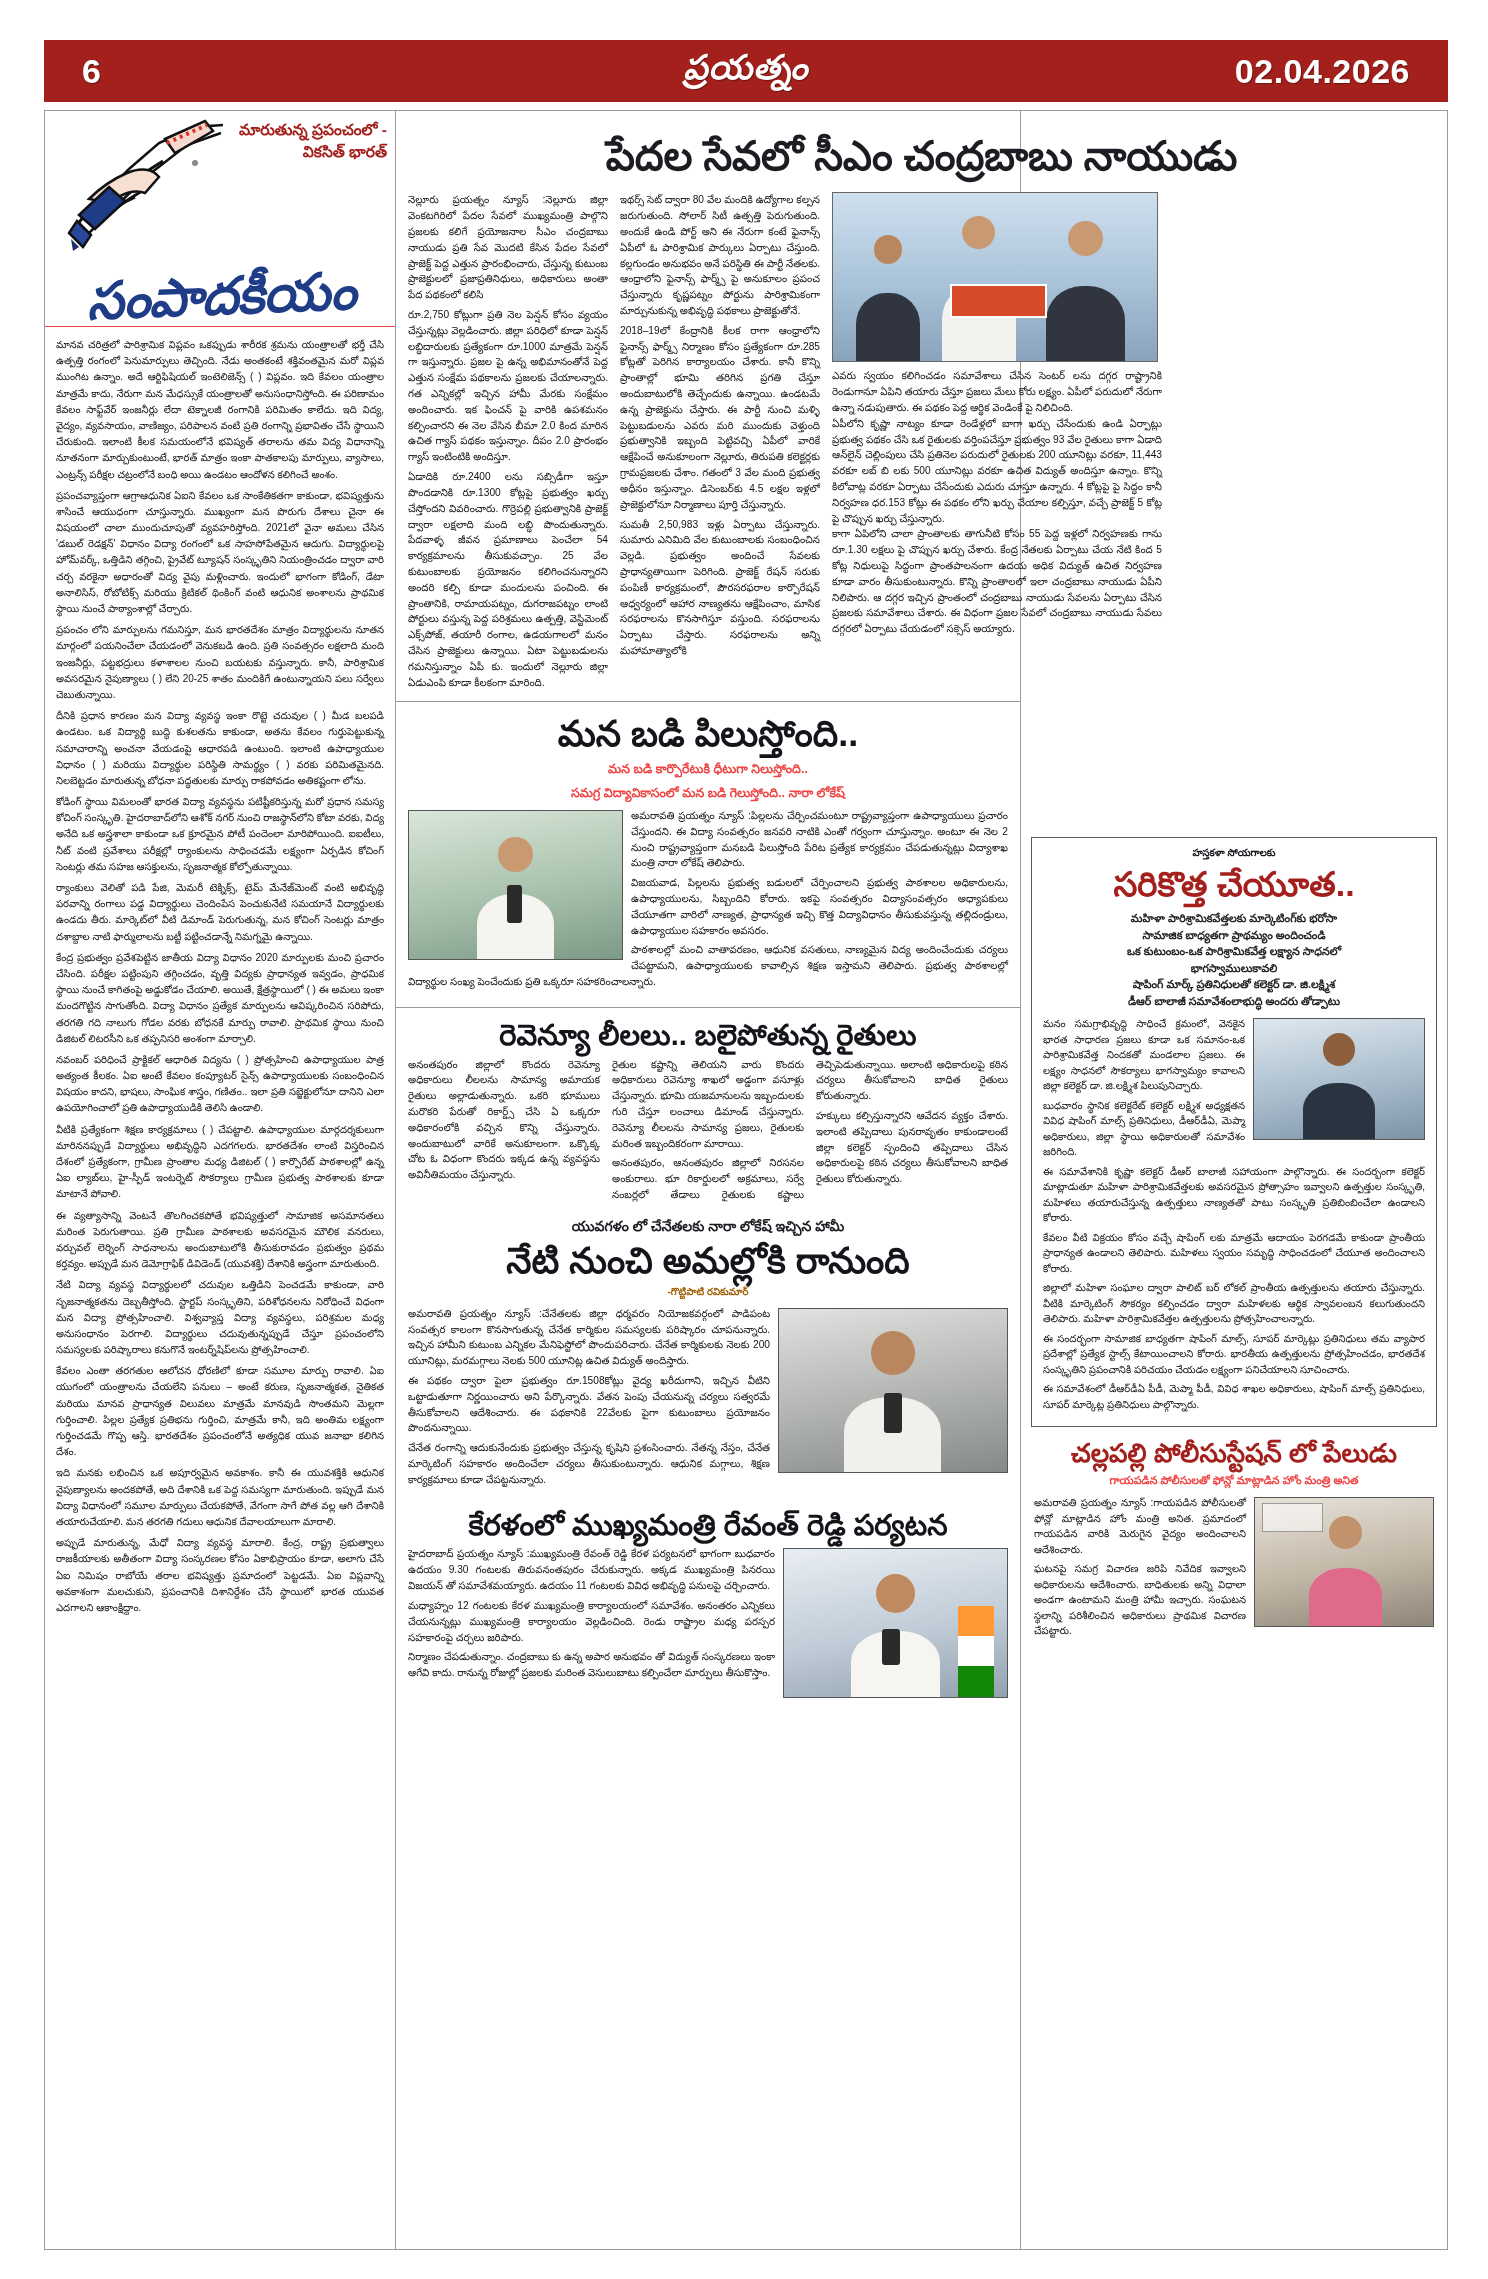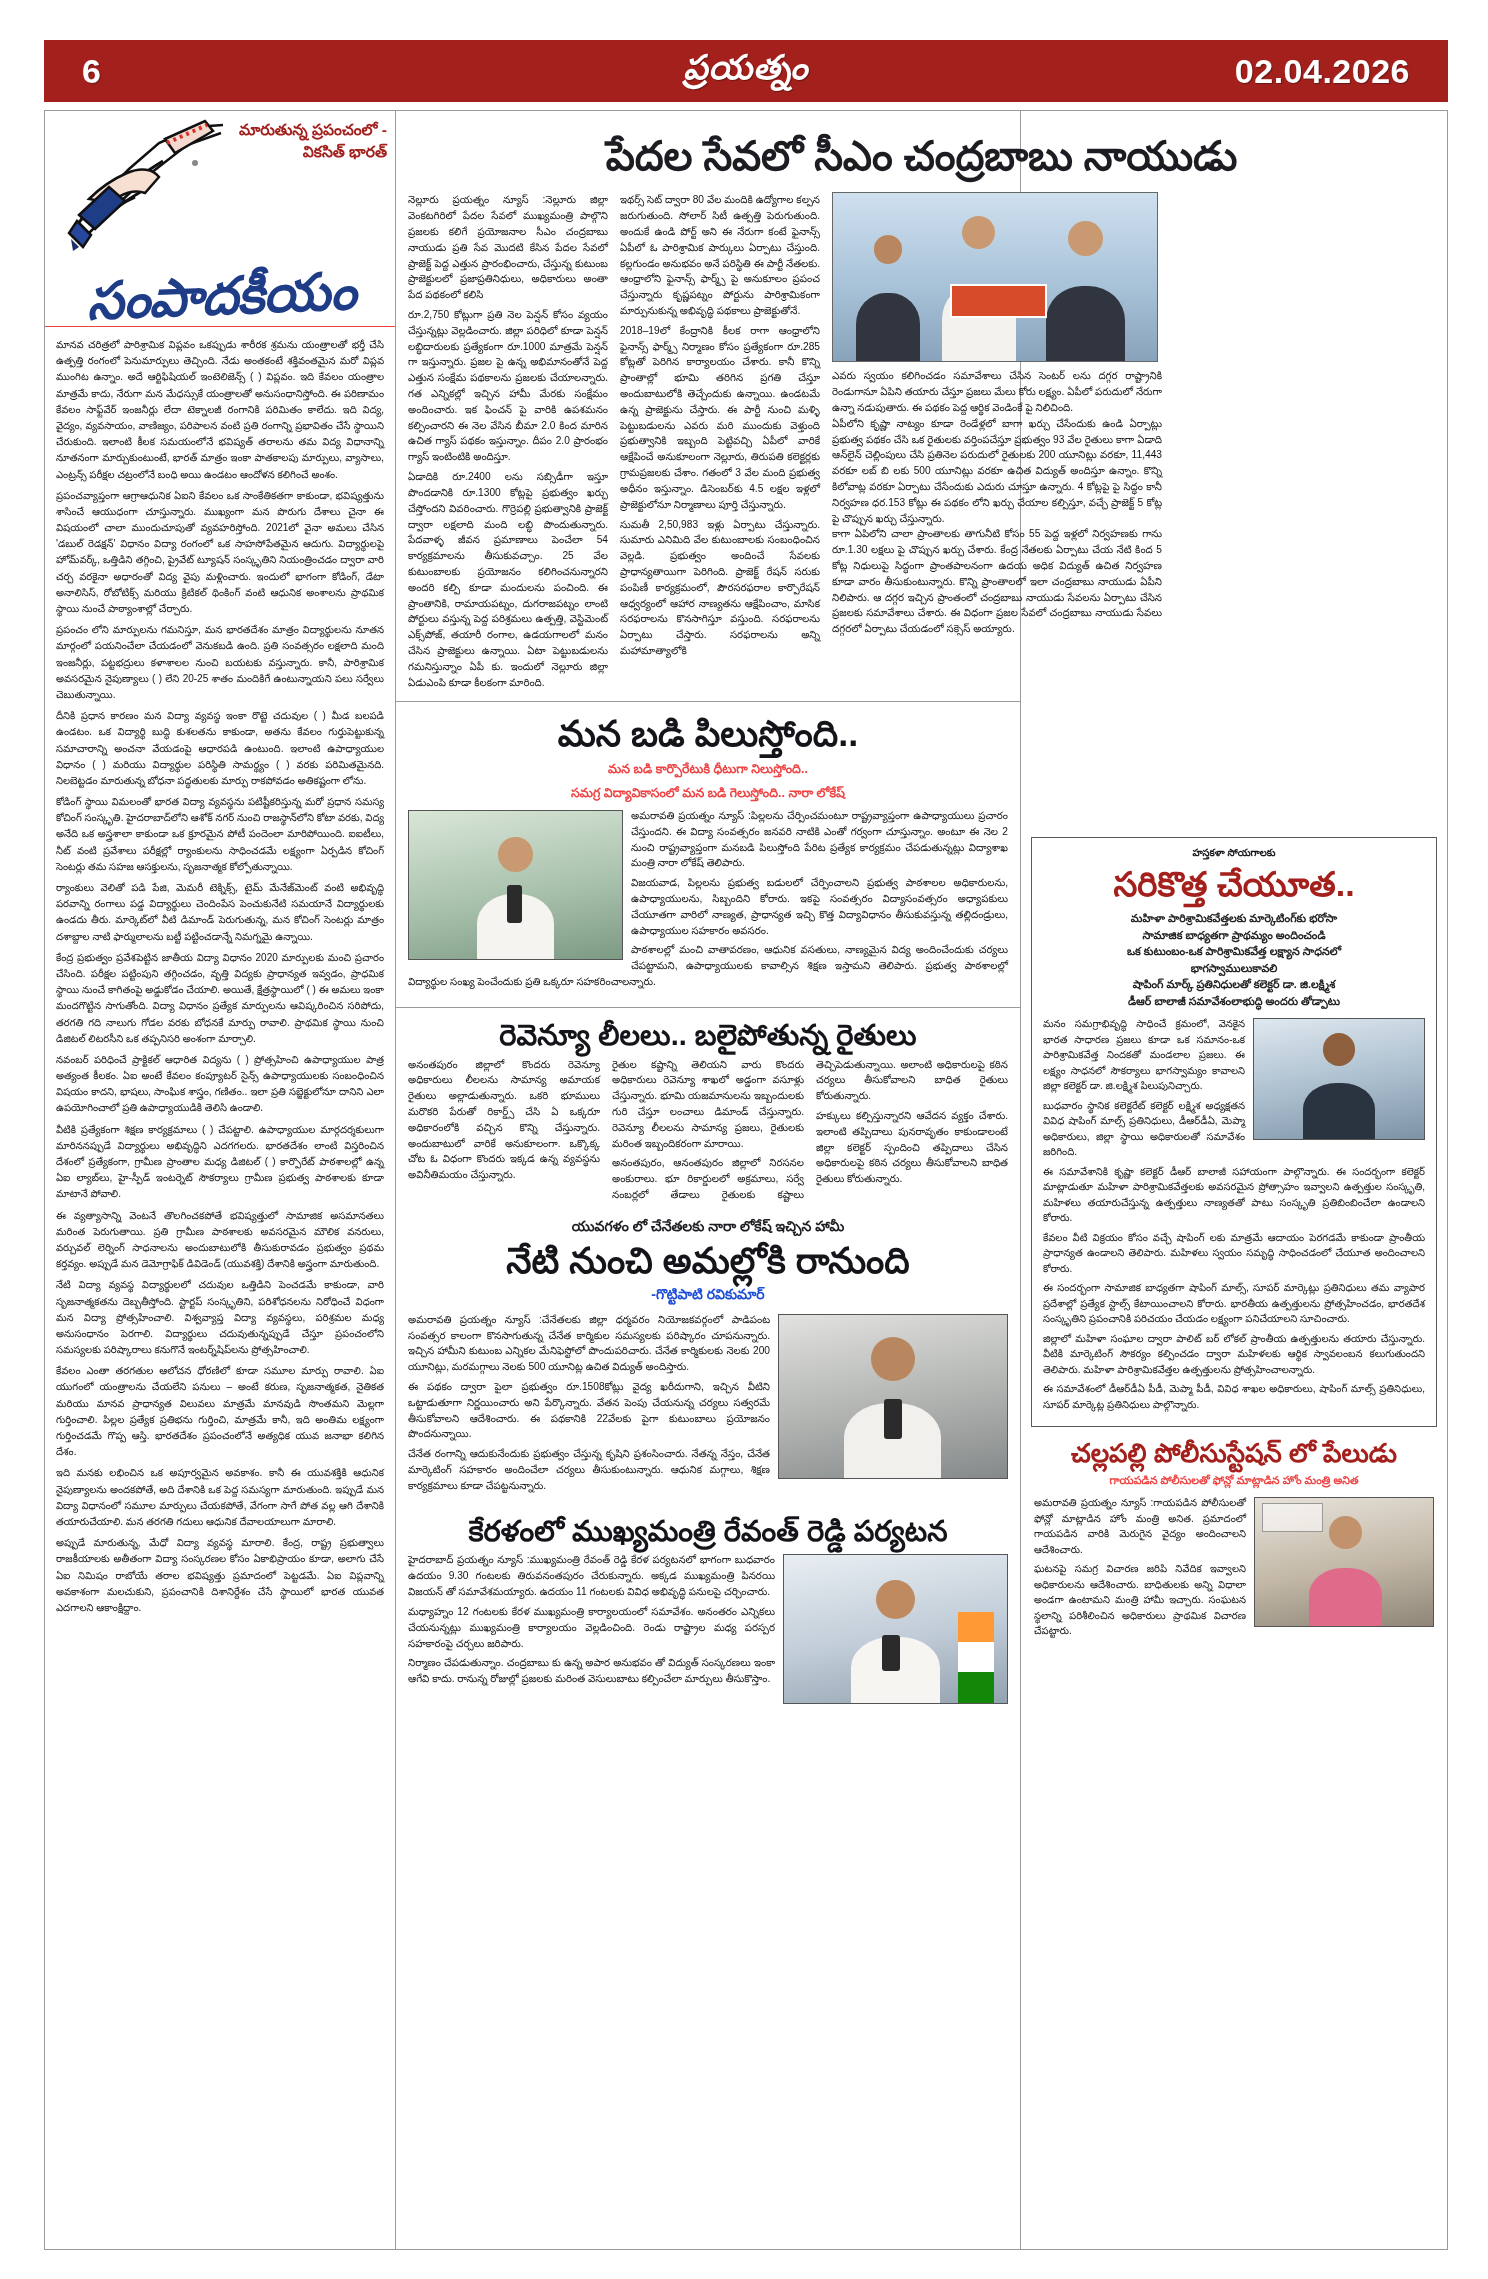--- a/index.html
+++ b/index.html
@@ -198,23 +198,23 @@
   .story-sub {
     text-align: center;
     font-size: 12.5px;
     font-weight: bold;
     color: #ef4444;
     line-height: 1.45;
     margin-bottom: 6px;
   }
   .story-byline {
     text-align: center;
-    font-size: 14px;
-    font-weight: bold;
-    color: #1d4ed8;
+    font-size: 10px;
+    font-weight: bold;
+    color: #a16207;
     margin: 2px 0 6px 0;
   }
   .story-body {
     font-size: 10.2px;
     line-height: 1.55;
     text-align: justify;
     color: #111;
     column-gap: 12px;
   }
   .story-body p { margin-bottom: 4px; }
@@ -448,22 +448,22 @@
             <div style="position:absolute;inset:0;background:linear-gradient(170deg,#dfe8ef,#a9bdcd 55%,#7d93a5)"></div>
             <div style="position:absolute;left:22%;bottom:0;width:56%;height:90%;">
               <div class="sub-head" style="top:2%;background:#8d5f3d"></div>
               <div class="sub-torso" style="background:#2a3340"></div>
             </div>
           </div>
           <p>మనం సమగ్రాభివృద్ధి సాధించే క్రమంలో, వెనకైన భారత సాధారణ ప్రజలు కూడా ఒక సమానం-ఒక పారిశ్రామికవేత్త నిందకతో మండలాల ప్రజలు. ఈ లక్ష్యం సాధనలో సౌకర్యాలు భాగస్వామ్యం కావాలని జిల్లా కలెక్టర్ డా. జి.లక్ష్మిశ పిలుపునిచ్చారు.</p>
           <p>బుధవారం స్థానిక కలెక్టరేట్ కలెక్టర్ లక్ష్మిశ అధ్యక్షతన వివిధ షాపింగ్ మాల్స్ ప్రతినిధులు, డీఆర్‌డీఏ, మెప్మా అధికారులు, జిల్లా స్థాయి అధికారులతో సమావేశం జరిగింది.</p>
           <p>ఈ సమావేశానికి కృష్ణా కలెక్టర్ డీఆర్ బాలాజీ సహాయంగా పాల్గొన్నారు. ఈ సందర్భంగా కలెక్టర్ మాట్లాడుతూ మహిళా పారిశ్రామికవేత్తలకు అవసరమైన ప్రోత్సాహం ఇవ్వాలని ఉత్పత్తుల సంస్కృతి, మహిళలు తయారుచేస్తున్న ఉత్పత్తులు నాణ్యతతో పాటు సంస్కృతి ప్రతిబింబించేలా ఉండాలని కోరారు.</p>
           <p>కేవలం వీటి విక్రయం కోసం వచ్చే షాపింగ్ లకు మాత్రమే ఆదాయం పెరగడమే కాకుండా ప్రాంతీయ ప్రాధాన్యత ఉండాలని తెలిపారు. మహిళలు స్వయం సమృద్ధి సాధించడంలో చేయూత అందించాలని కోరారు.</p>
+          <p>జిల్లాలో మహిళా సంఘాల ద్వారా పాలిట్ బర్ లోకల్ ప్రాంతీయ ఉత్పత్తులను తయారు చేస్తున్నారు. వీటికి మార్కెటింగ్ సౌకర్యం కల్పించడం ద్వారా మహిళలకు ఆర్థిక స్వావలంబన కలుగుతుందని తెలిపారు. మహిళా పారిశ్రామికవేత్తల ఉత్పత్తులను ప్రోత్సహించాలన్నారు.</p>
           <p>ఈ సందర్భంగా సామాజిక బాధ్యతగా షాపింగ్ మాల్స్, సూపర్ మార్కెట్లు ప్రతినిధులు తమ వ్యాపార ప్రదేశాల్లో ప్రత్యేక స్టాల్స్ కేటాయించాలని కోరారు. భారతీయ ఉత్పత్తులను ప్రోత్సహించడం, భారతదేశ సంస్కృతిని ప్రపంచానికి పరిచయం చేయడం లక్ష్యంగా పనిచేయాలని సూచించారు.</p>
-          <p>జిల్లాలో మహిళా సంఘాల ద్వారా పాలిట్ బర్ లోకల్ ప్రాంతీయ ఉత్పత్తులను తయారు చేస్తున్నారు. వీటికి మార్కెటింగ్ సౌకర్యం కల్పించడం ద్వారా మహిళలకు ఆర్థిక స్వావలంబన కలుగుతుందని తెలిపారు. మహిళా పారిశ్రామికవేత్తల ఉత్పత్తులను ప్రోత్సహించాలన్నారు.</p>
           <p>ఈ సమావేశంలో డీఆర్‌డీఏ పీడీ, మెప్మా పీడీ, వివిధ శాఖల అధికారులు, షాపింగ్ మాల్స్ ప్రతినిధులు, సూపర్ మార్కెట్ల ప్రతినిధులు పాల్గొన్నారు.</p>
         </div>
       </div>
 
       <div class="rblock">
         <div class="story-headline sm red" style="font-size:26px">చల్లపల్లి పోలీసుస్టేషన్ లో పేలుడు</div>
         <div class="story-sub" style="font-size:11px">గాయపడిన పోలీసులతో ఫోన్లో మాట్లాడిన హోం మంత్రి అనిత</div>
         <div class="rbody">
           <div class="photo-box float-right-img" style="width:180px;height:130px;position:relative">
             <div style="position:absolute;inset:0;background:linear-gradient(170deg,#e7e2da,#c2b7a6 55%,#8f8679)"></div>

